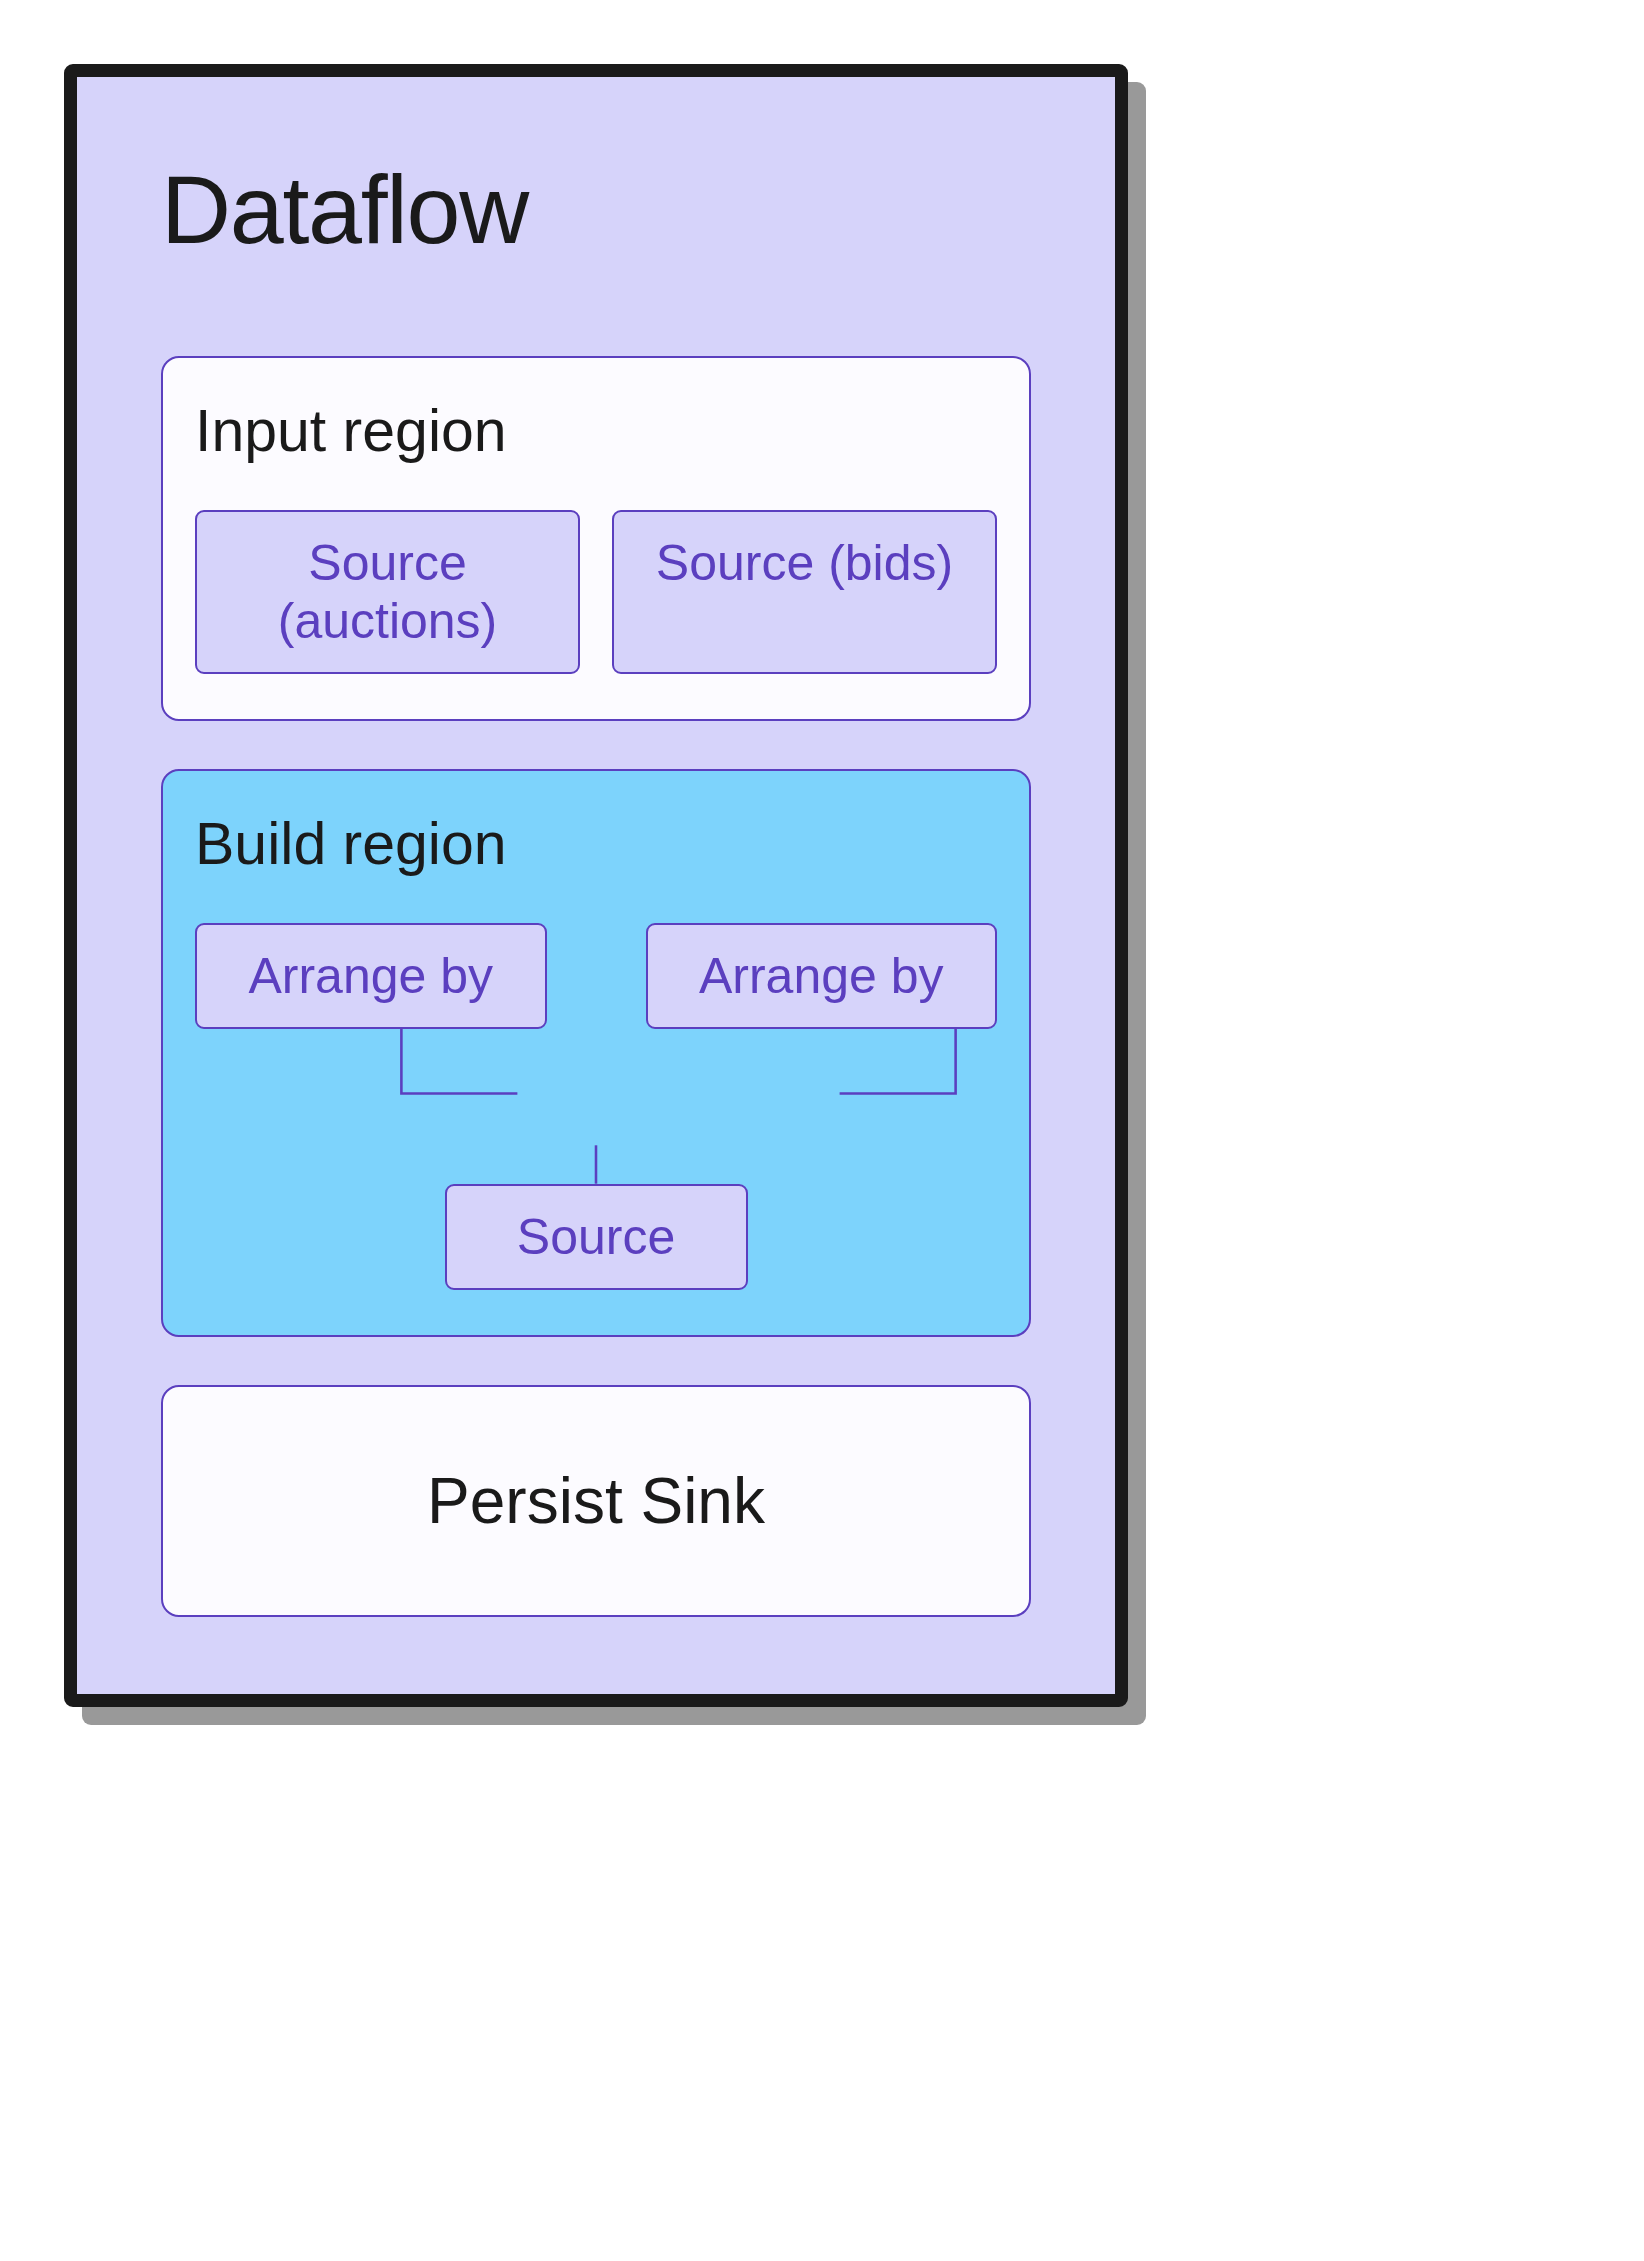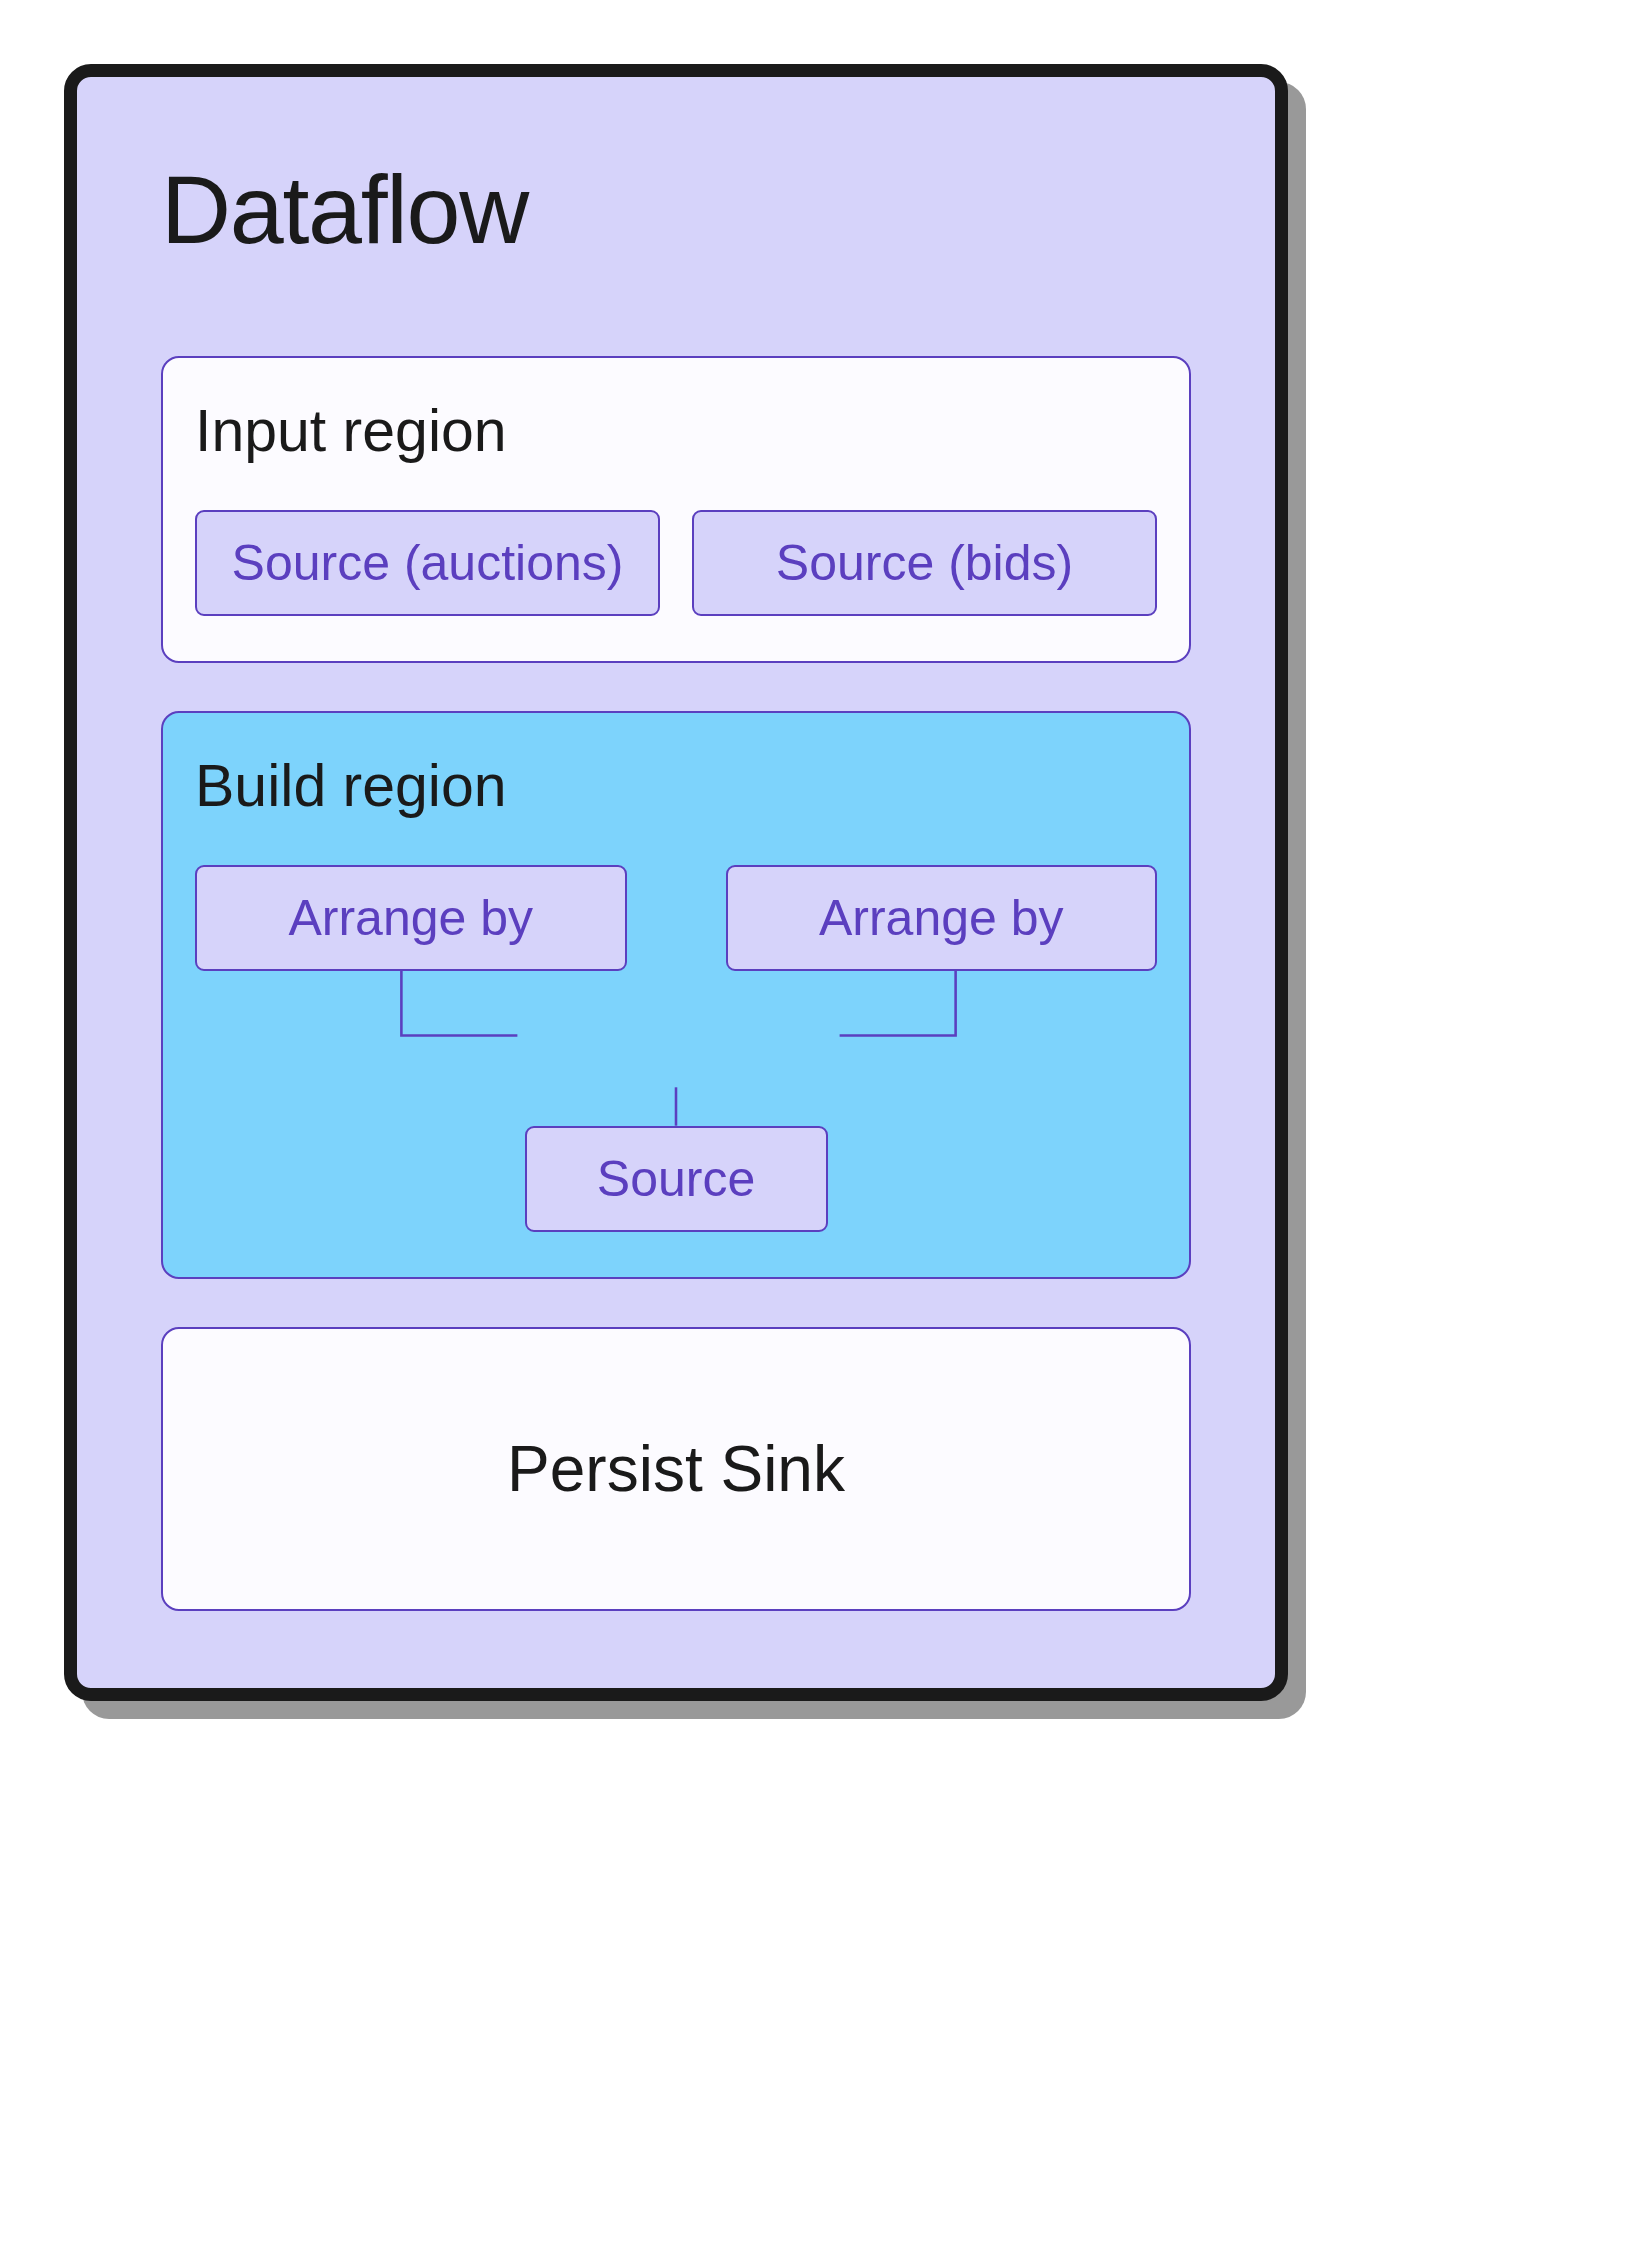--- a/index.html
+++ b/index.html
@@ -8,24 +8,24 @@
       padding: 0;
     }
     
     body {
       font-family: -apple-system, BlinkMacSystemFont, 'Segoe UI', Helvetica, Arial, sans-serif;
       background: #ffffff;
       padding: 64px;
     }
     
     .dataflow-container {
-      width: 1224px;
+      width: 1064px;
       background: #d6d3fa;
       border: 13px solid #1a1a1a;
-      border-radius: 27px;
+      border-radius: 9px;
       padding: 77px 84px;
       box-shadow: 18px 18px 0 rgba(0,0,0,0.4);
     }
     
     .dataflow-title {
       font-size: 97px;
       font-weight: 500;
       color: #1a1a1a;
       margin-bottom: 90px;
       letter-spacing: -1.3px;
@@ -42,21 +42,21 @@
       background: #fcfbff;
     }
     
     .build-region {
       background: #7dd3fc;
     }
     
     .sink-region {
       background: #fcfbff;
       margin-bottom: 0;
-      padding: 103px 32px;
+      padding: 77px 32px;
       text-align: center;
     }
     
     .region-title {
       font-size: 59px;
       font-weight: 400;
       color: #1a1a1a;
       margin-bottom: 45px;
     }
     

